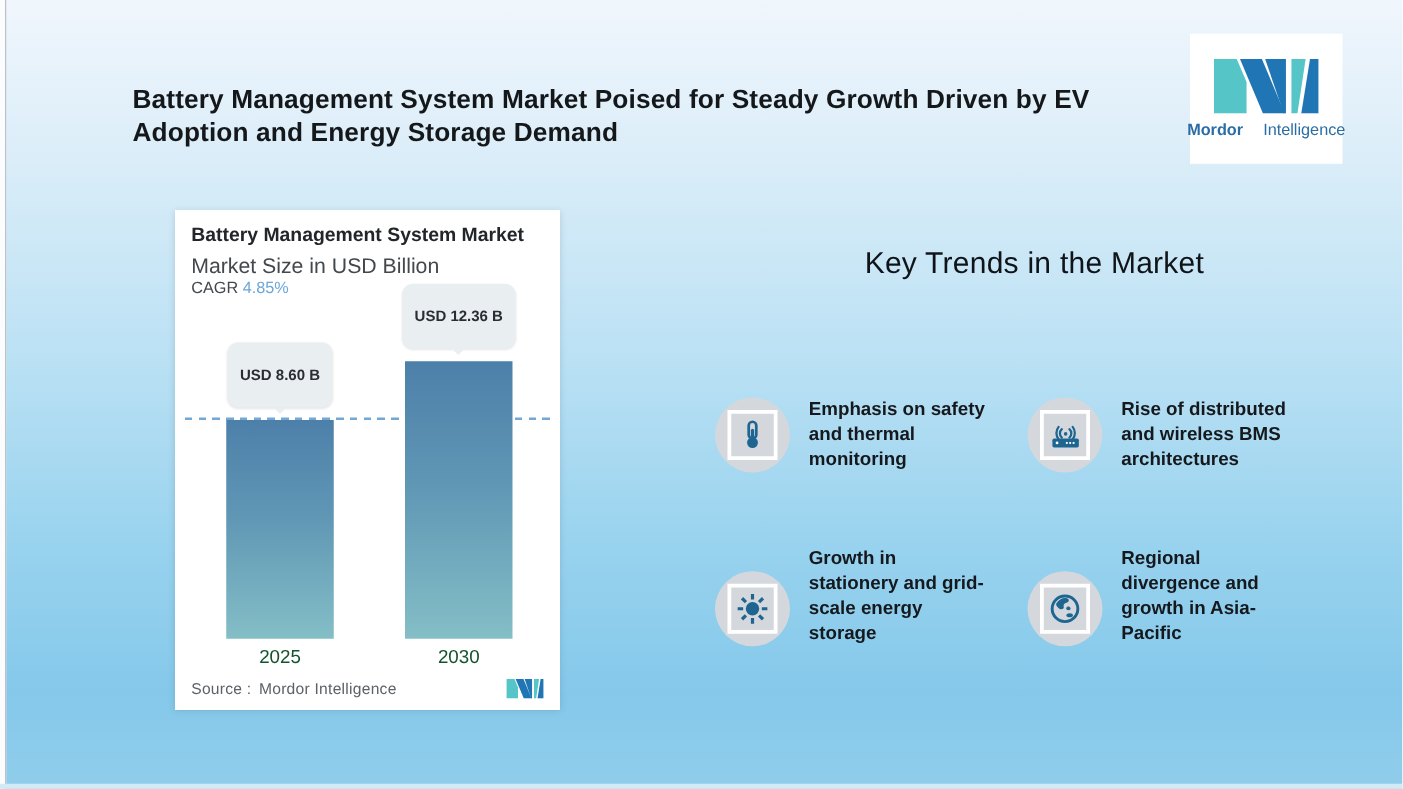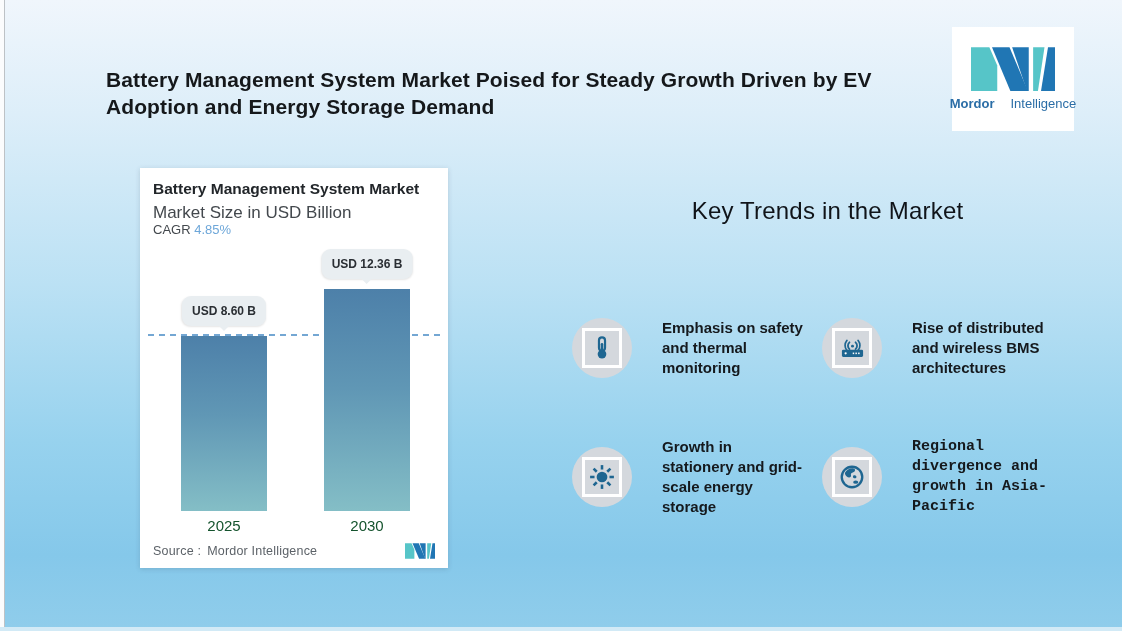--- a/index.html
+++ b/index.html
@@ -40,53 +40,53 @@
     position:absolute;left:8px;width:292px;height:2px;
     background:repeating-linear-gradient(90deg,#74a7d3 0 6px,transparent 6px 11px);
   }
   .bar-group{position:absolute;top:0;height:343px;}
   .bar{
     position:absolute;bottom:0;left:0;right:0;
     background:linear-gradient(180deg,#4d80a9 0%,#6097b5 45%,#84bec6 100%);
   }
   .pill{
     position:absolute;left:50%;transform:translateX(-50%);
-    background:#e9eef1;border-radius:9px;padding:8px 10px;
+    background:#e9eef1;border-radius:9px;padding:19px 10px;
     font-size:12px;font-weight:700;color:#2a2e33;white-space:nowrap;
     box-shadow:0 1px 2px rgba(0,0,0,.10);
   }
   .pill::after{
     content:"";position:absolute;left:50%;transform:translateX(-50%);top:100%;
     border:5px solid transparent;border-top-color:#e9eef1;
   }
   .cat{position:absolute;top:349px;left:0;right:0;text-align:center;font-size:15px;color:#14532d;}
   .card-footer{position:absolute;left:13px;right:13px;bottom:9px;display:flex;align-items:center;justify-content:space-between;gap:20px;}
   .source{font-size:12.5px;color:#5c6268;letter-spacing:.2px;}
   .source .sep{margin-right:6px;}
   .mini-mark{width:30px;height:16px;display:block;}
 
   
   .trends-heading{
     position:absolute;left:565px;top:197px;width:525px;text-align:center;
     font-size:24px;font-weight:400;color:#101419;letter-spacing:.2px;
   }
-  .trend-item{position:absolute;display:flex;gap:30px;align-items:center;}
+  .trend-item{position:absolute;display:flex;gap:15px;align-items:flex-end;}
   .icon-circle{
     width:60px;height:60px;border-radius:50%;background:#d4d8dd;
     display:flex;align-items:center;justify-content:center;flex:0 0 auto;
   }
   .icon-frame{
     width:34px;height:34px;border:3px solid #ffffff;
     display:flex;align-items:center;justify-content:center;
   }
   .trend-text{font-size:15px;line-height:20px;font-weight:700;color:#15191d;white-space:pre-line;margin-top:1px;}
   .ti-1{left:572px;top:317px;width:235px;}
   .ti-2{left:822px;top:317px;width:245px;}
   .ti-3{left:572px;top:436px;width:235px;}
-  .ti-4{left:822px;top:436px;width:245px;font-family:Liberation Mono, monospace;}
+  .ti-4{left:822px;top:436px;width:245px;}
 </style>
 </head>
 <body>
 
 <svg width="0" height="0" style="position:absolute" aria-hidden="true">
   <defs>
     <symbol id="mi-mark" viewBox="0 0 96 50">
       <polygon points="0,0 21,0 30,21 30,50 0,50" fill="#56c5c8"></polygon>
       <polygon points="24,0 44,0 65,50 45,50" fill="#2076b4"></polygon>
       <polygon points="47,0 66,0 66,50 64,50" fill="#2076b4"></polygon>

